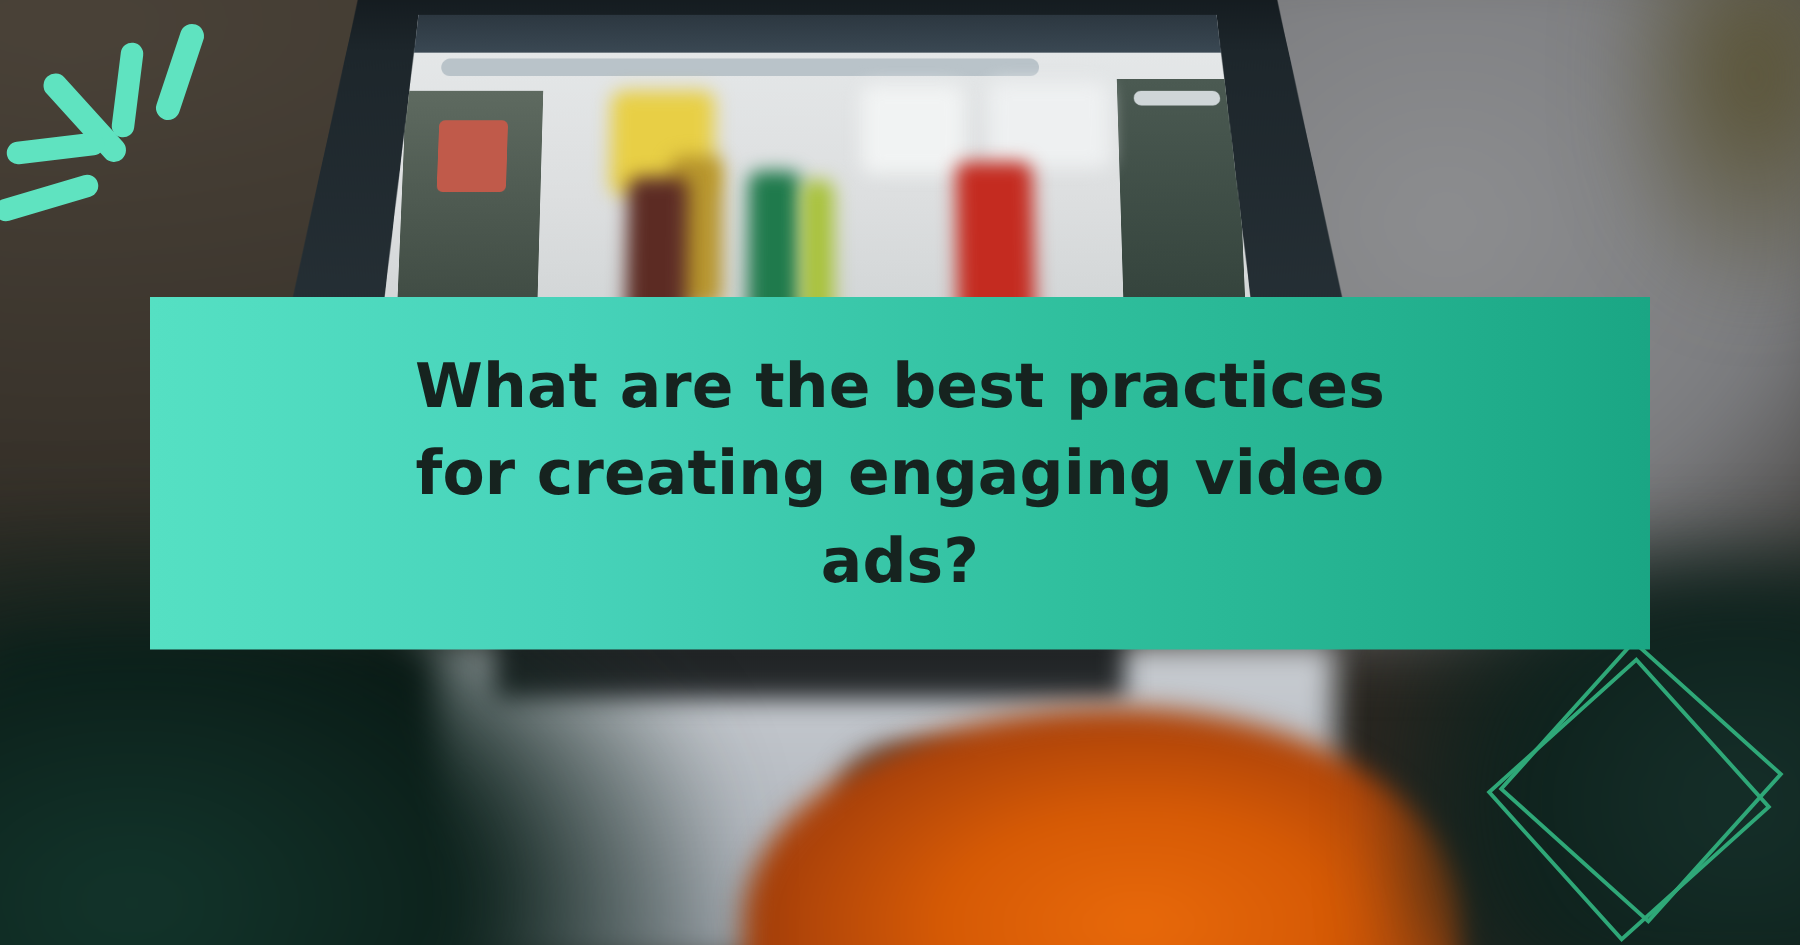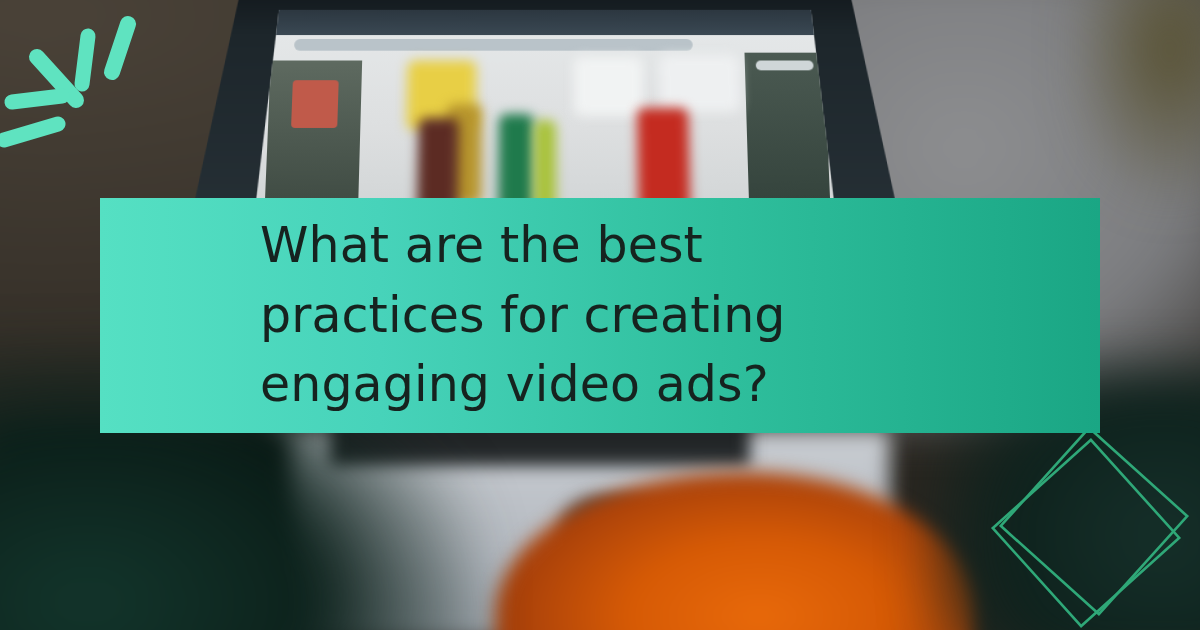--- a/index.html
+++ b/index.html
@@ -203,26 +203,26 @@
     background: linear-gradient(90deg, #55E0C3 0%, #47D3BA 28%, #2FBF9D 62%, #1AA684 100%);
     display: flex;
     align-items: center;
     justify-content: center;
     box-sizing: border-box;
     padding: 0 70px;
   }
   .banner-title {
     margin: 0;
     font-family: "DejaVu Sans", sans-serif;
-    font-weight: 400;
-    font-size: 49px;
+    font-weight: 700;
+    font-size: 41px;
     line-height: 1.42;
     letter-spacing: 0.1px;
     color: #16231f;
-    text-align: left;
+    text-align: center;
     max-width: 680px;
   }
 </style>
 </head>
 <body>
 
 <div id="stage">
 
   <div class="photo">
     <div class="photo-layer bg-base"></div>

